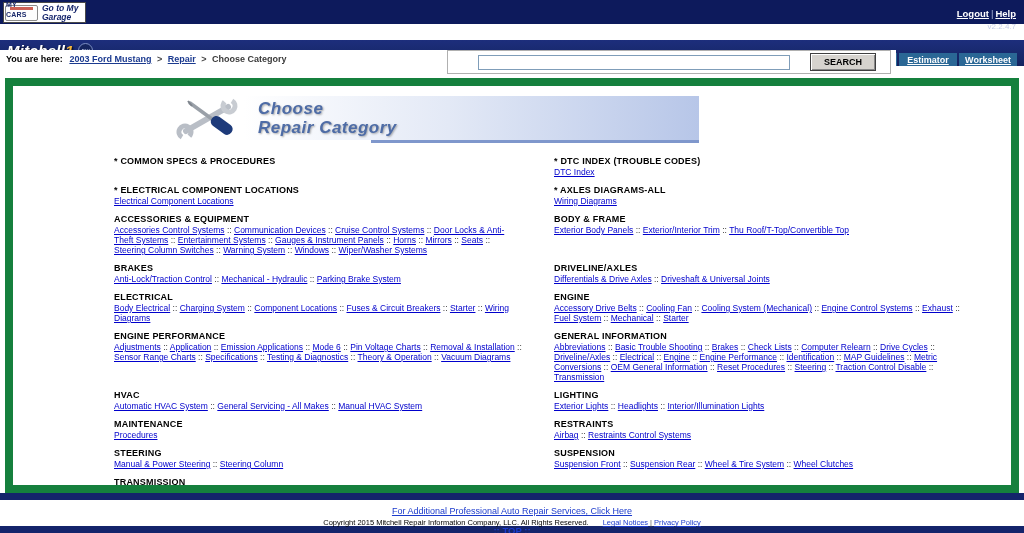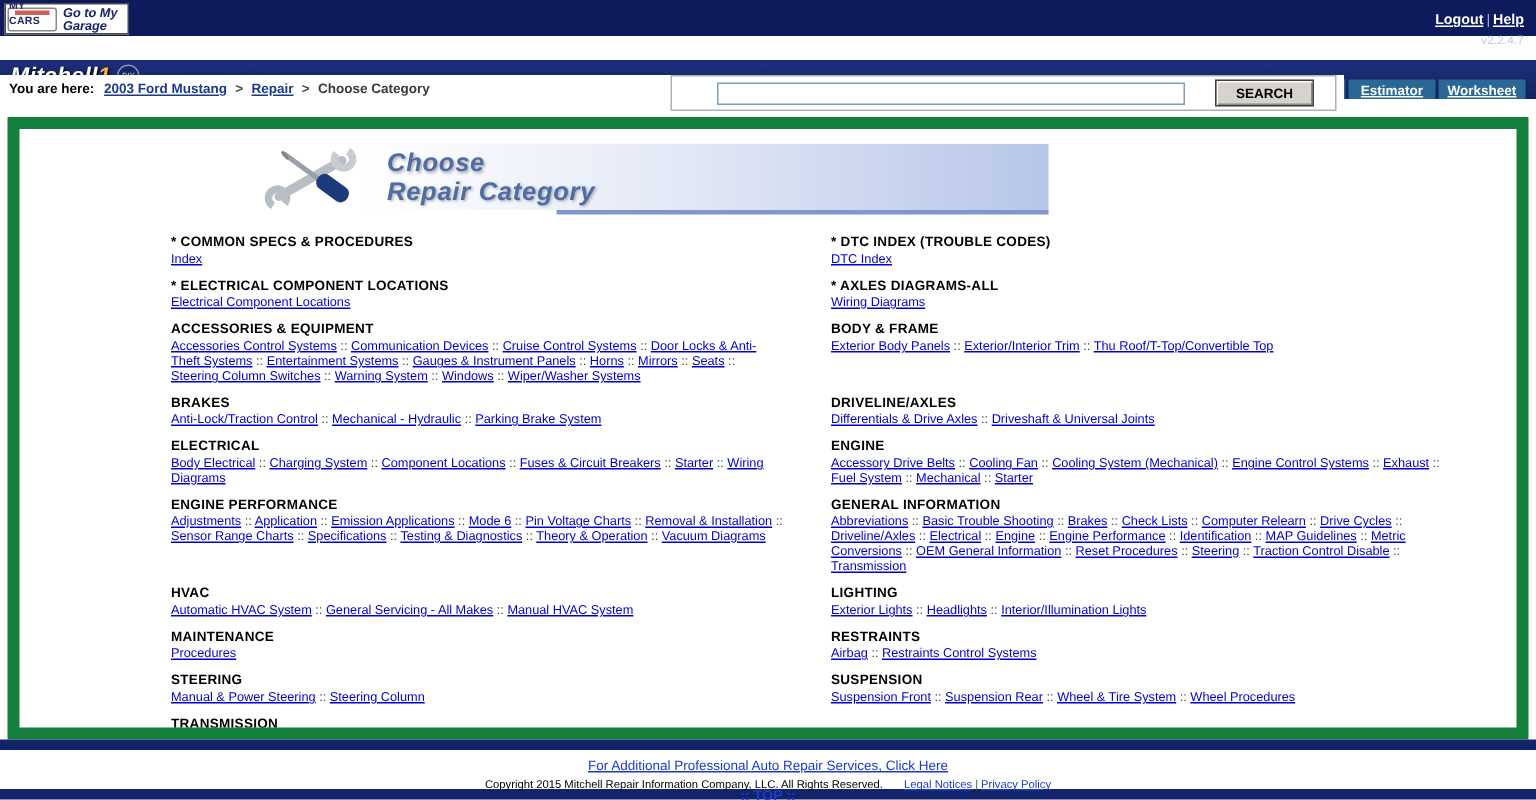--- a/index.html
+++ b/index.html
@@ -152,21 +152,20 @@
       <rect x="34" y="24" width="24" height="11" rx="5" fill="#1d3a7a" transform="rotate(36 46 29)"></rect>
     </svg>
     <div class="title-band">
       <div class="title-line">Choose</div>
       <div class="title-line">Repair Category</div>
     </div>
   </div>
   <div class="category-grid">
       <div class="cat">
         <div class="cat-h">* COMMON SPECS &amp; PROCEDURES</div>
-        <div class="cat-l"><a>Index</a></div>
       </div>
       <div class="cat">
         <div class="cat-h">* DTC INDEX (TROUBLE CODES)</div>
         <div class="cat-l"><a>DTC Index</a></div>
       </div>
       <div class="cat">
         <div class="cat-h">* ELECTRICAL COMPONENT LOCATIONS</div>
         <div class="cat-l"><a>Electrical Component Locations</a></div>
       </div>
       <div class="cat">
@@ -220,21 +219,21 @@
       <div class="cat">
         <div class="cat-h">RESTRAINTS</div>
         <div class="cat-l"><a>Airbag</a><span class="sep"> :: </span><a>Restraints Control Systems</a></div>
       </div>
       <div class="cat">
         <div class="cat-h">STEERING</div>
         <div class="cat-l"><a>Manual &amp; Power Steering</a><span class="sep"> :: </span><a>Steering Column</a></div>
       </div>
       <div class="cat">
         <div class="cat-h">SUSPENSION</div>
-        <div class="cat-l"><a>Suspension Front</a><span class="sep"> :: </span><a>Suspension Rear</a><span class="sep"> :: </span><a>Wheel &amp; Tire System</a><span class="sep"> :: </span><a>Wheel Procedures</a></div>
+        <div class="cat-l"><a>Suspension Front</a><span class="sep"> :: </span><a>Suspension Rear</a><span class="sep"> :: </span><a>Wheel &amp; Tire System</a><span class="sep"> :: </span><a>Wheel Clutches</a></div>
       </div>
       <div class="cat">
         <div class="cat-h">TRANSMISSION</div>
         <div class="cat-l"><a>Automatic Trans</a><span class="sep"> :: </span><a>Clutches Manual &amp; Hydraulic</a><span class="sep"> :: </span><a>Manual Trans</a></div>
       </div>
       <div class="cat"></div>
     </div>
 </div>
 
 <div class="footer">

